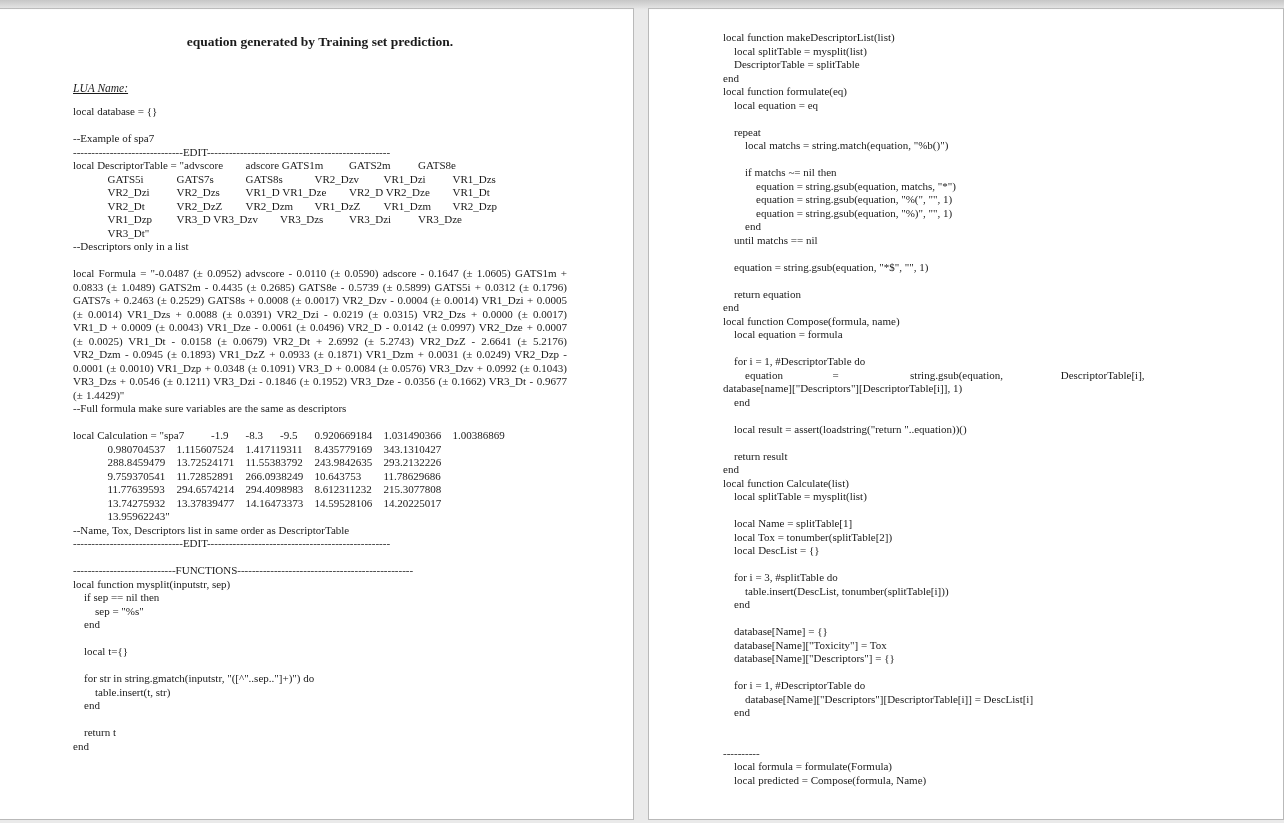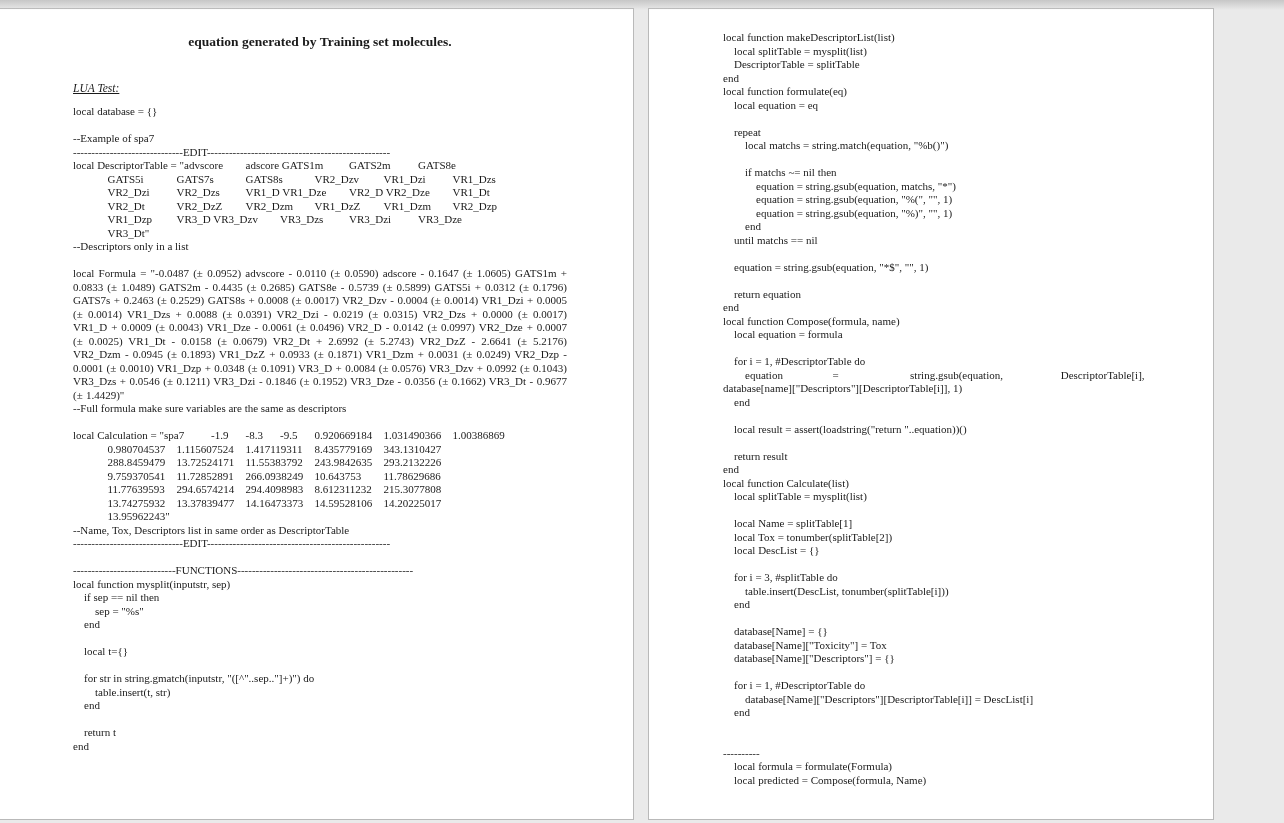--- a/index.html
+++ b/index.html
@@ -20,21 +20,21 @@
   .page {
     position: absolute;
     top: 8px;
     height: 812px;
     background: #ffffff;
     border: 1px solid #b9b9b9;
     box-sizing: border-box;
     overflow: hidden;
   }
   .page-left  { left: -2px;  width: 636px; border-left: none; }
-  .page-right { left: 648px; width: 566px; }
+  .page-right { left: 648px; width: 636px; }
   .top-shade {
     position: absolute;
     top: 0; left: 0; right: 0;
     height: 10px;
     background: linear-gradient(#c7c7c7, rgba(255,255,255,0));
     pointer-events: none;
     z-index: 5;
   }
   .content-left  { padding: 22px 66px 0 75px; }
   .content-right { padding: 22px 62px 0 74px; }
@@ -70,22 +70,22 @@
     word-spacing: 0.5px;
   }
 </style>
 </head>
 <body>
 
 <div class="workspace">
 
   <div class="page page-left">
     <div class="content-left">
-      <div class="doc-title">equation generated by Training set molecules.</div>
-      <div class="lua-label">LUA Test:</div>
+      <div class="doc-title">equation generated by Training set prediction.</div>
+      <div class="lua-label">LUA Name:</div>
       <pre class="code first-block">local database = {}
 
 --Example of spa7
 ------------------------------EDIT--------------------------------------------------
 local DescriptorTable = "advscore	adscore GATS1m	GATS2m	GATS8e
 	GATS5i	GATS7s	GATS8s	VR2_Dzv	VR1_Dzi	VR1_Dzs
 	VR2_Dzi	VR2_Dzs	VR1_D VR1_Dze	VR2_D VR2_Dze	VR1_Dt
 	VR2_Dt	VR2_DzZ	VR2_Dzm	VR1_DzZ	VR1_Dzm	VR2_Dzp
 	VR1_Dzp	VR3_D VR3_Dzv	VR3_Dzs	VR3_Dzi	VR3_Dze
 	VR3_Dt"

